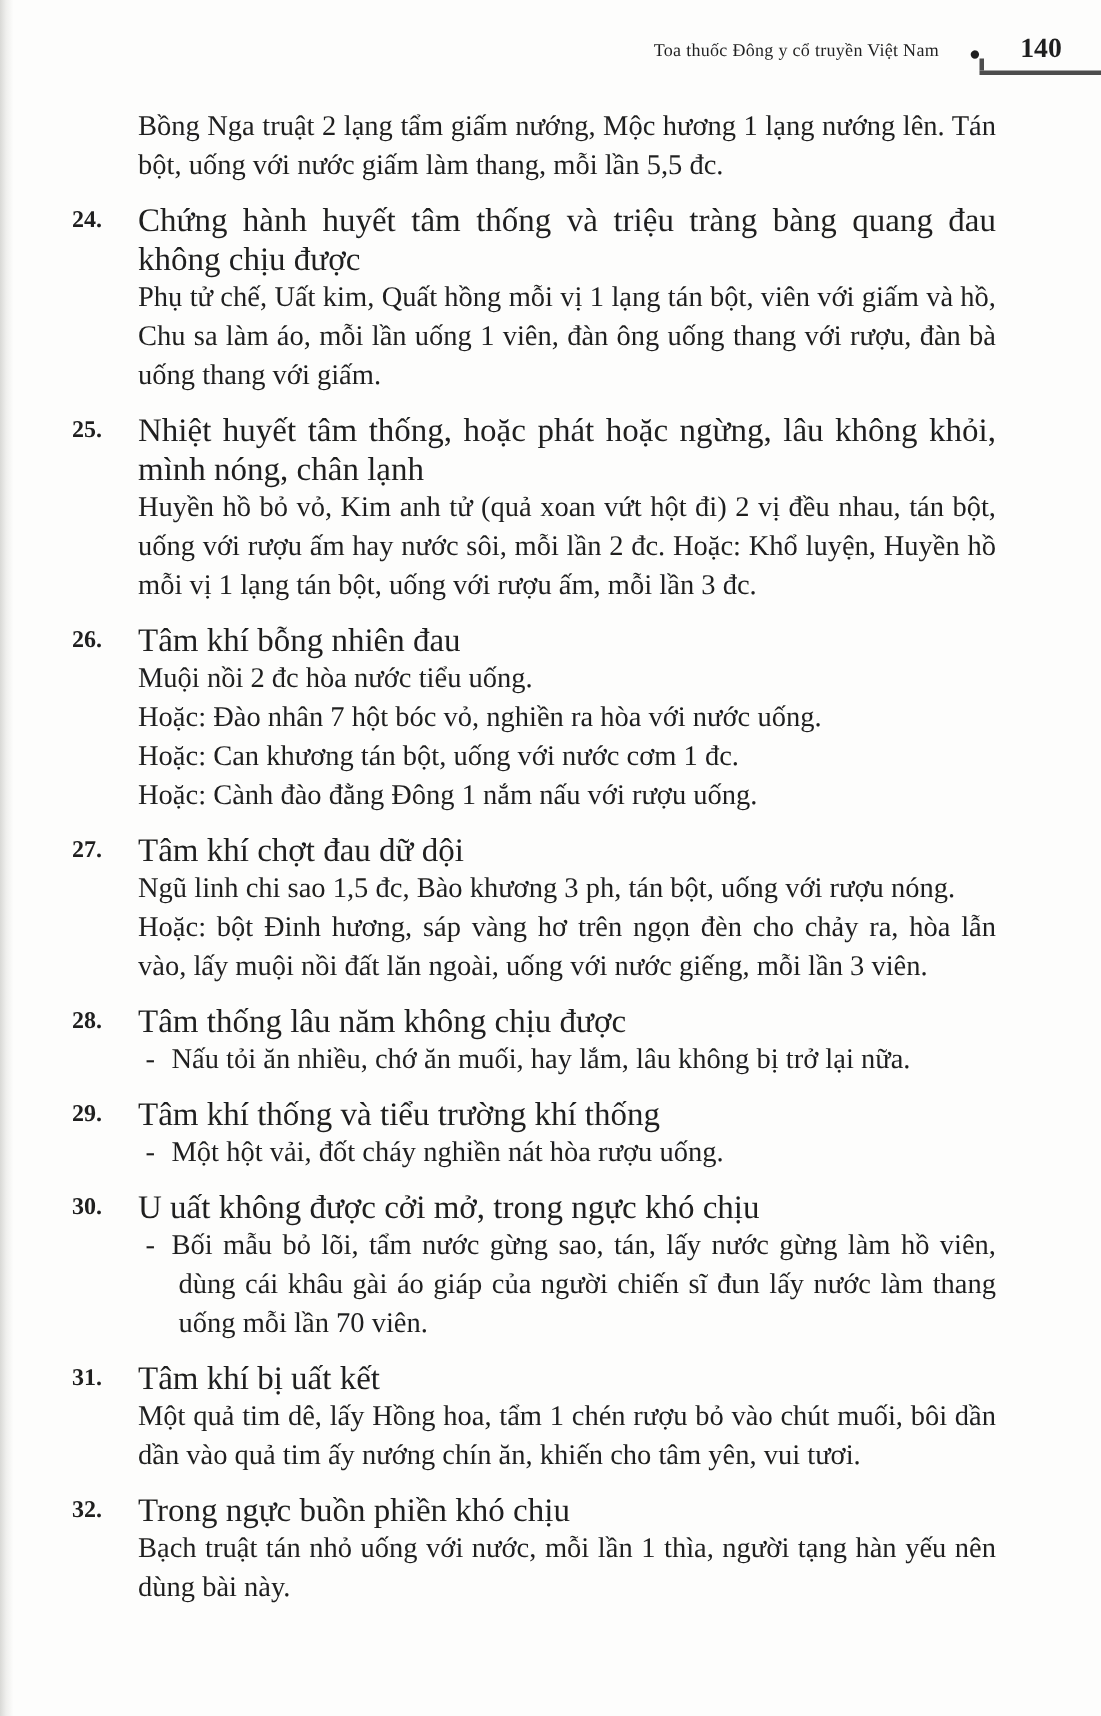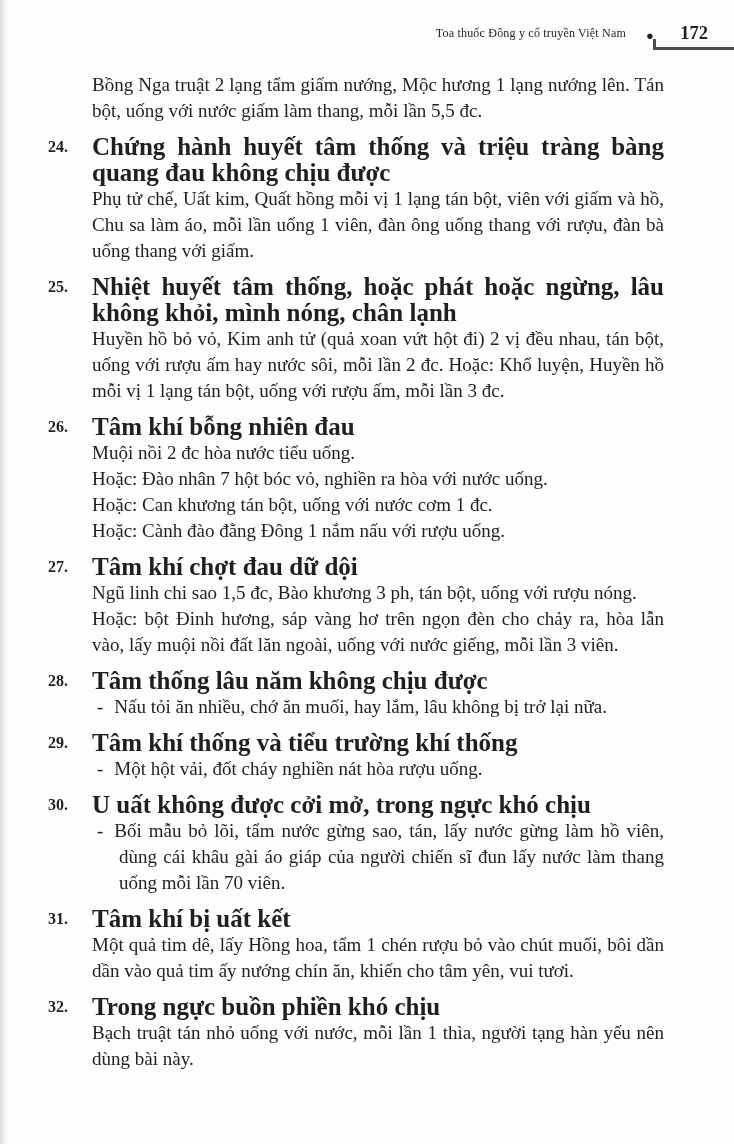--- a/index.html
+++ b/index.html
@@ -90,43 +90,43 @@
   .entry-number {
     position: absolute;
     left: -44px;
     top: 0;
     width: 40px;
     font-weight: bold;
     font-size: 16px;
   }
   .entry-title {
     margin: 0;
-    font-weight: bold;
-    font-size: 25px;
+    font-weight: normal;
+    font-size: 22px;
     line-height: 26px;
     text-align: justify;
   }
   .para.dash {
     padding-left: 27px;
     text-indent: -22px;
   }
   .dash-mark {
     display: inline;
     padding-right: 11px;
   }
 </style>
 </head>
 <body>
 
 <div class="scan-edge"></div>
 
 <header class="page-header">
   <span class="running-title">Toa thuốc Đông y cổ truyền Việt Nam</span>
   <span class="header-bullet">●</span>
-  <span class="page-number">172</span>
+  <span class="page-number">140</span>
   <div class="header-rule"></div>
 </header>
 
 <main class="content">
   <div class="intro">
     <p class="para">Bồng Nga truật 2 lạng tẩm giấm nướng, Mộc hương 1 lạng nướng lên. Tán bột, uống với nước giấm làm thang, mỗi lần 5,5 đc.</p>
   </div>
   <div>
   <section class="entry">
     <span class="entry-number">24.</span>

